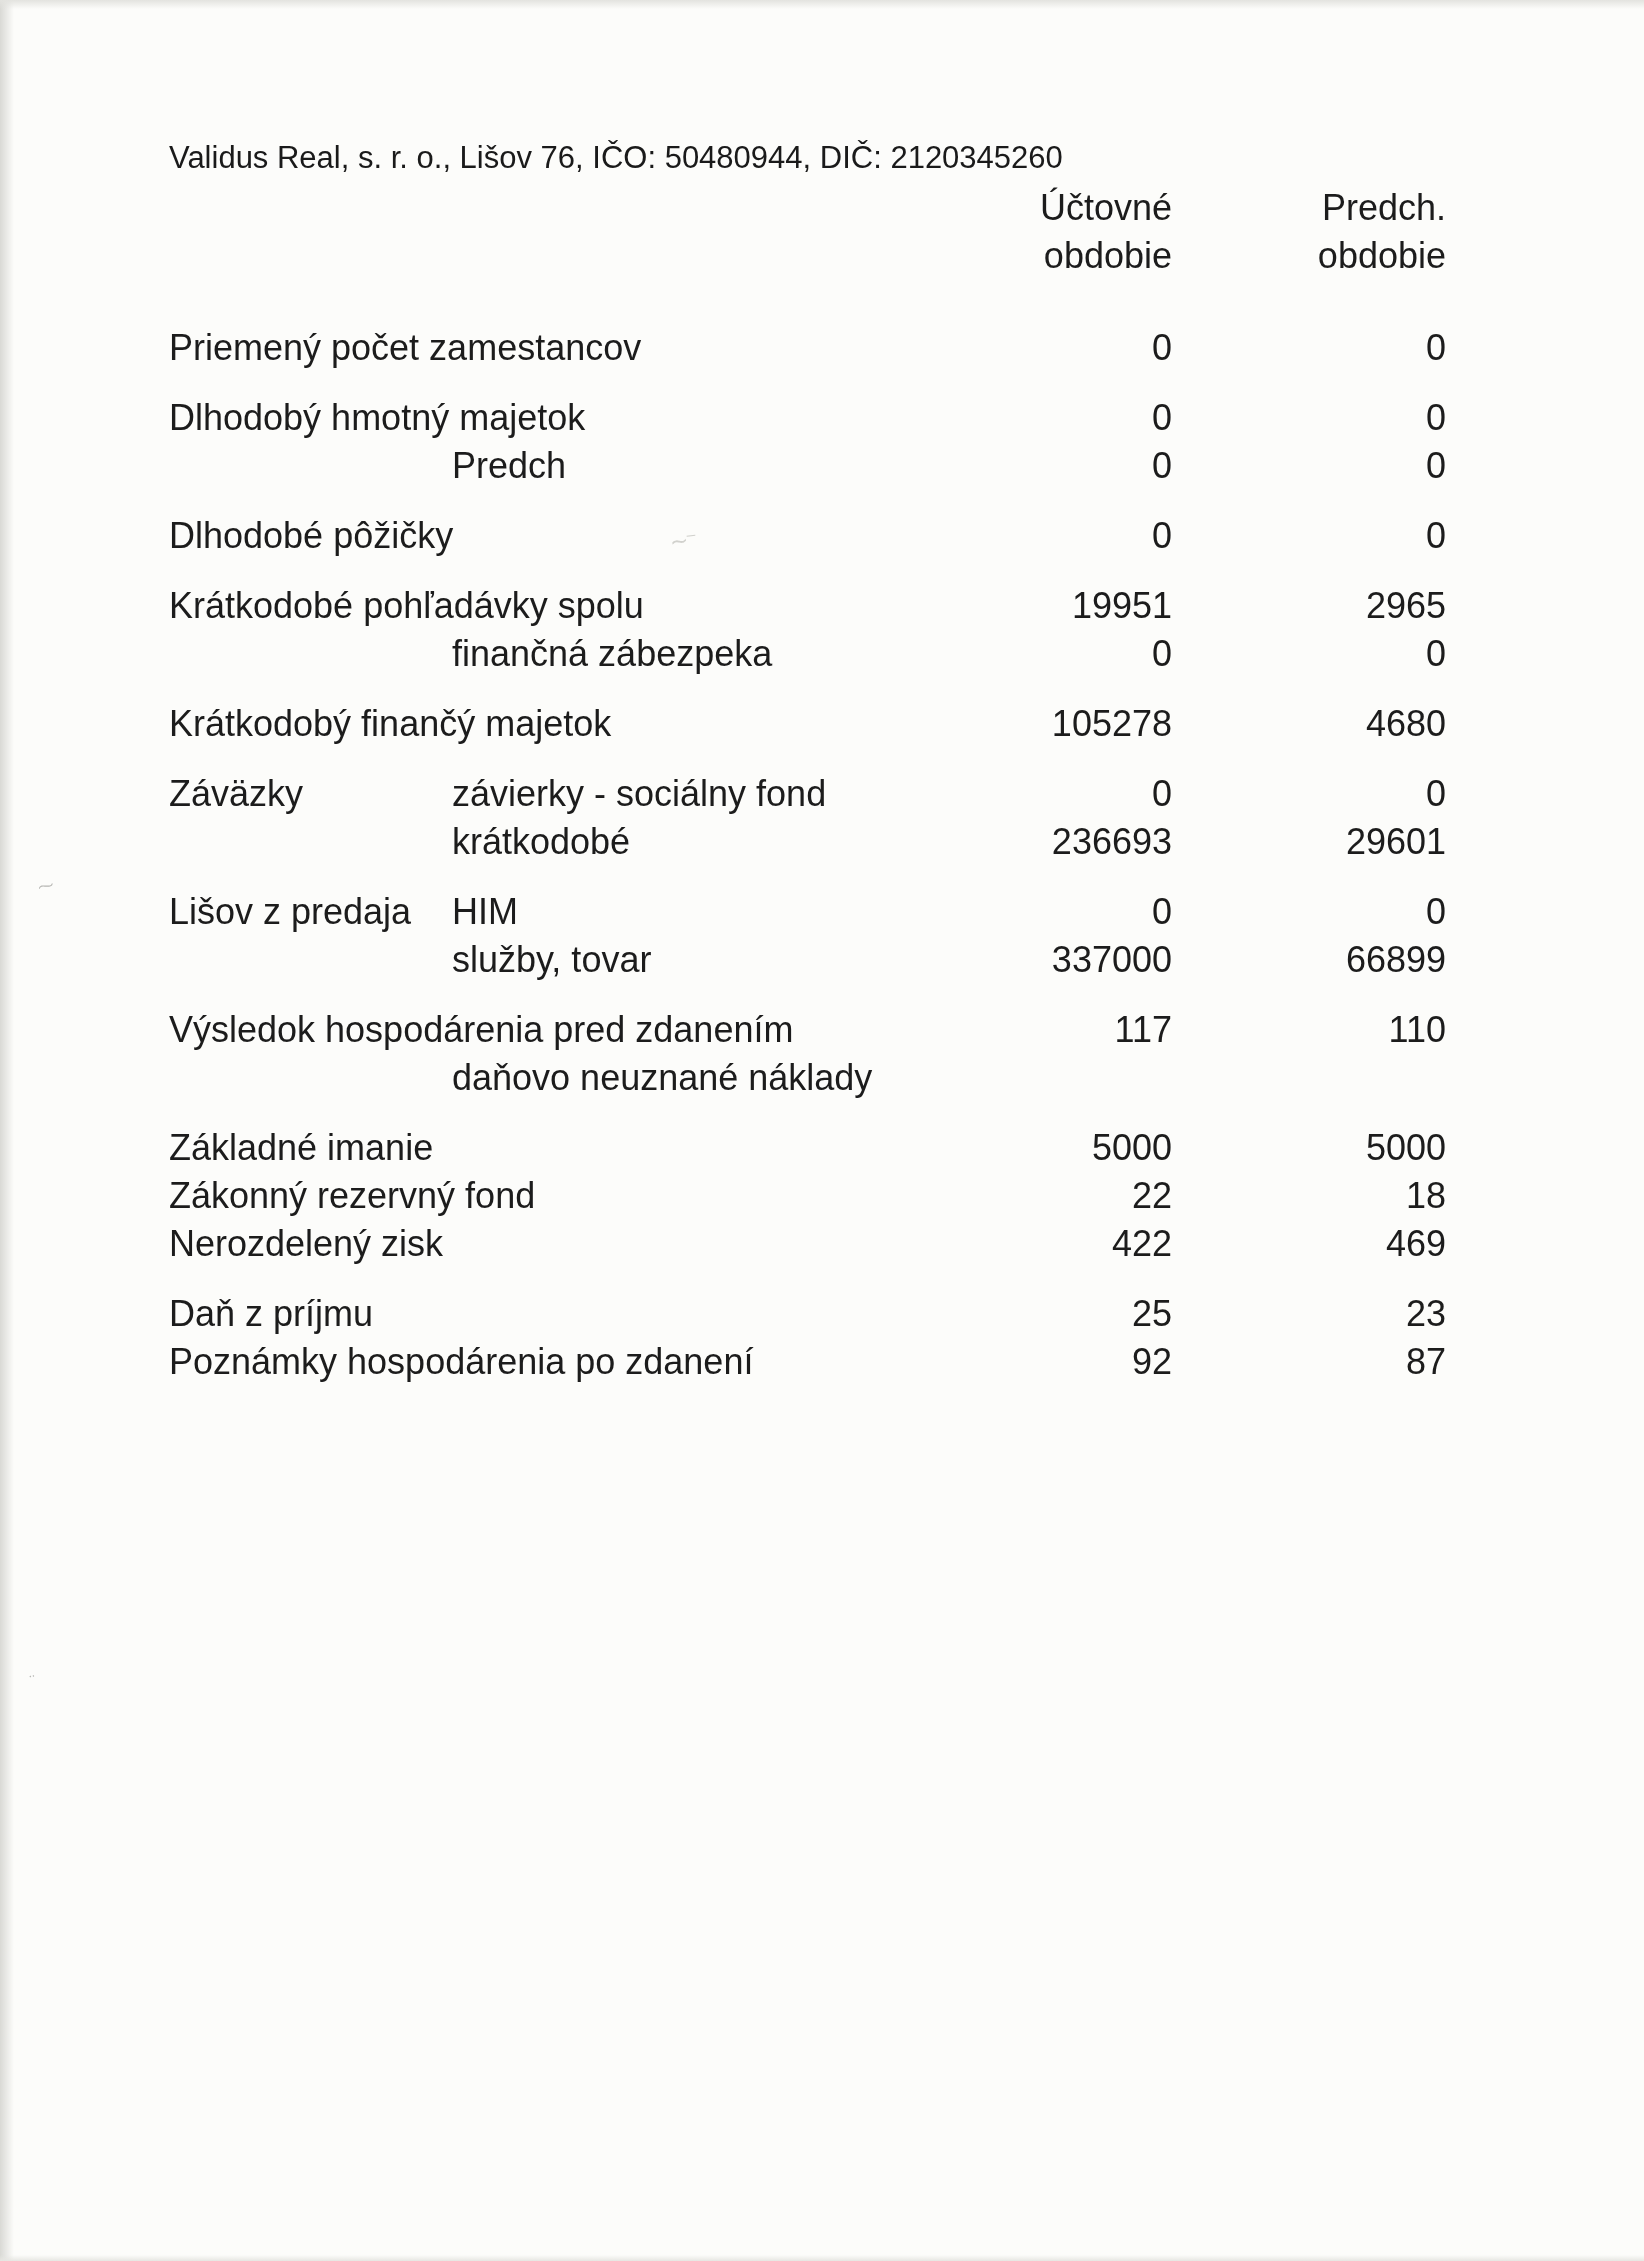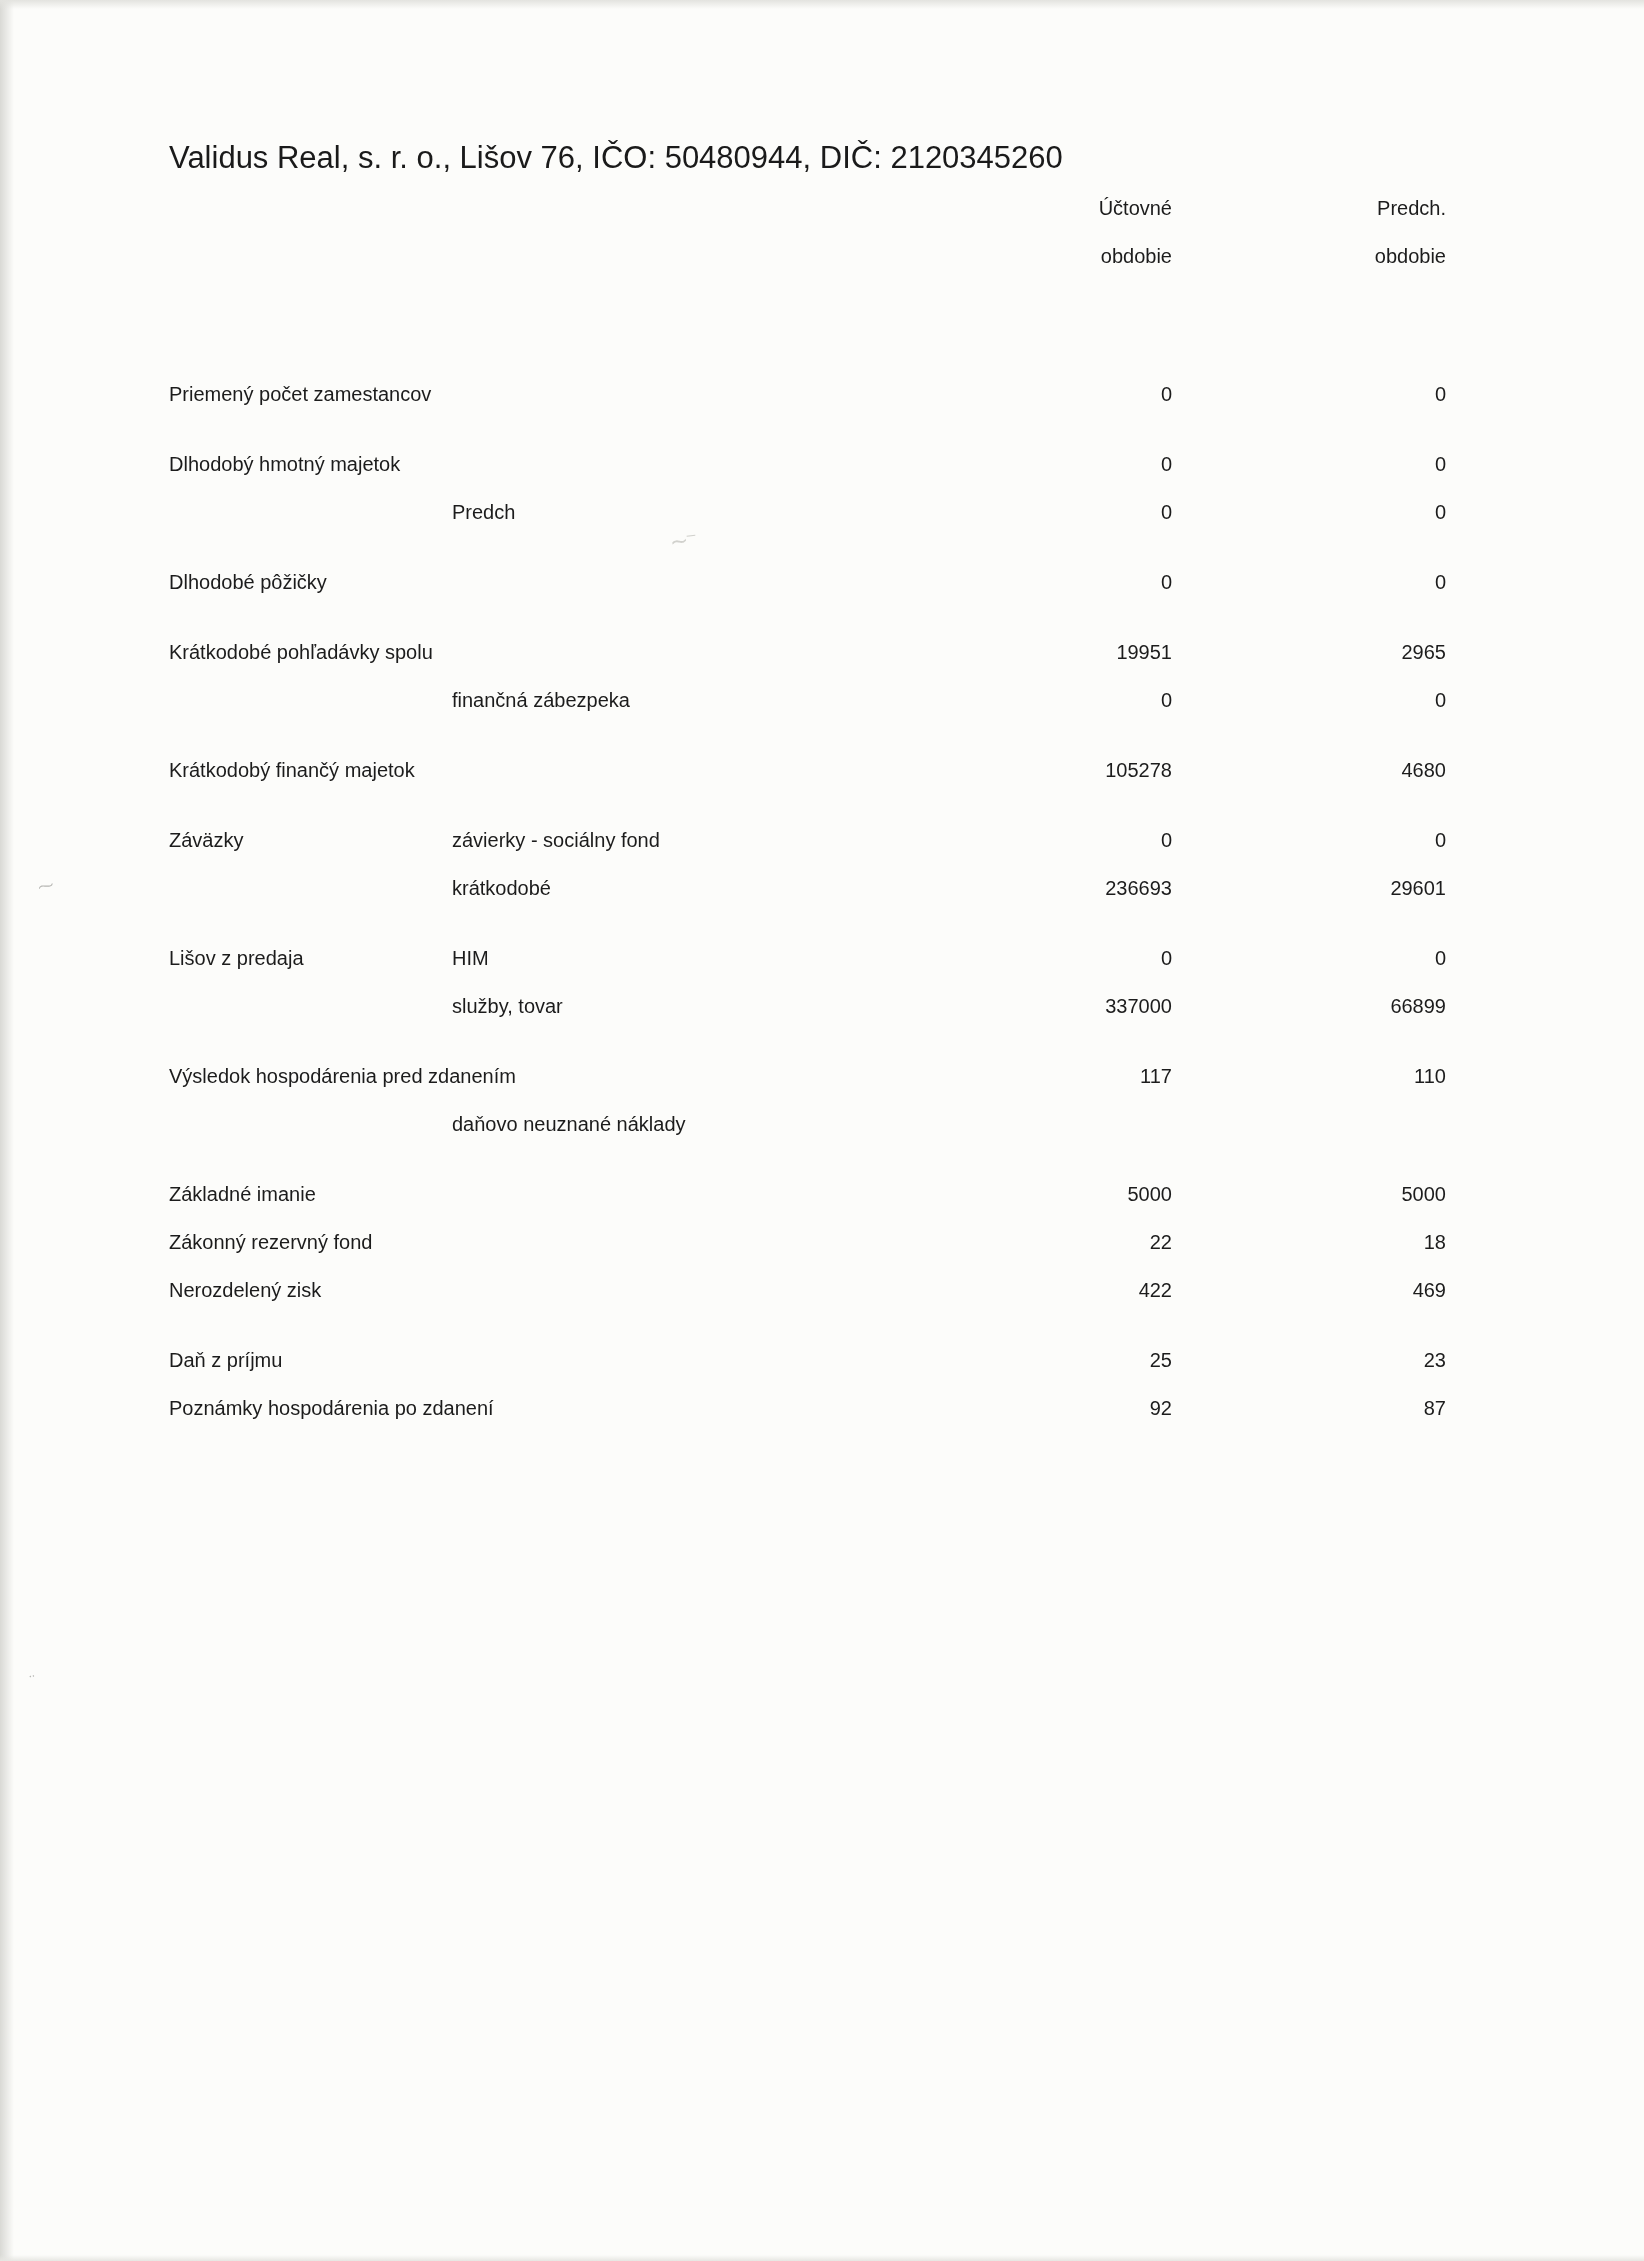--- a/index.html
+++ b/index.html
@@ -61,31 +61,31 @@
   }
   .subtitle {
     font-size: 31px;
     line-height: 52px;
     color: #1a1a1a;
     white-space: nowrap;
   }
 
   .row, .colhead-line {
     display: flex;
-    font-size: 20px;
+    font-size: 36px;
     line-height: 48px;
     align-items: flex-start;
   }
   .c-label { width: 283px; white-space: nowrap; }
   .c-sub   { flex: 1; white-space: nowrap; }
   .c-v1    { width: 213px; text-align: right; white-space: nowrap; }
   .c-v2    { width: 274px; text-align: right; white-space: nowrap; }
 
   .colhead-block { margin-top: 0; }
-  .first-row { margin-top: 90px; }
+  .first-row { margin-top: 44px; }
   .gap { margin-top: 22px; }
 </style>
 </head>
 <body>
 
 <div class="page">
   <div class="scan-edge-left"></div>
   <div class="scan-edge-top"></div>
   <div class="scan-edge-bottom"></div>
   <div class="speck" style="left:37px; top:873px;">⁓</div>

